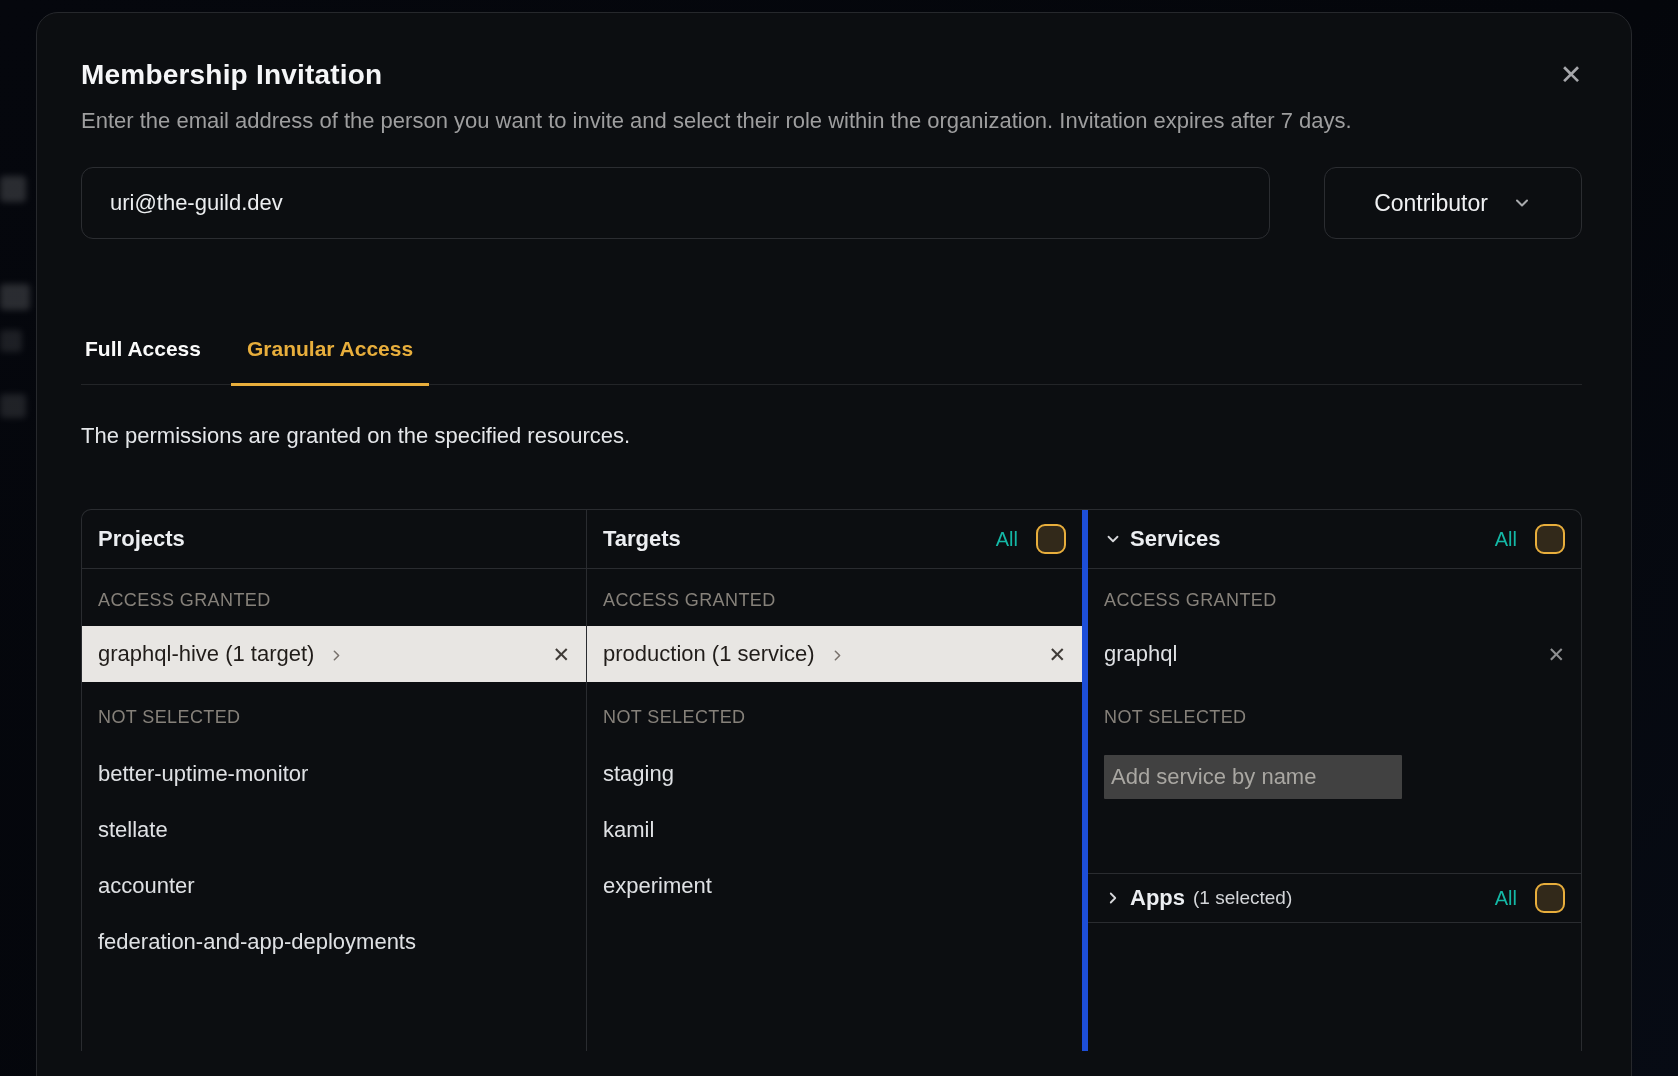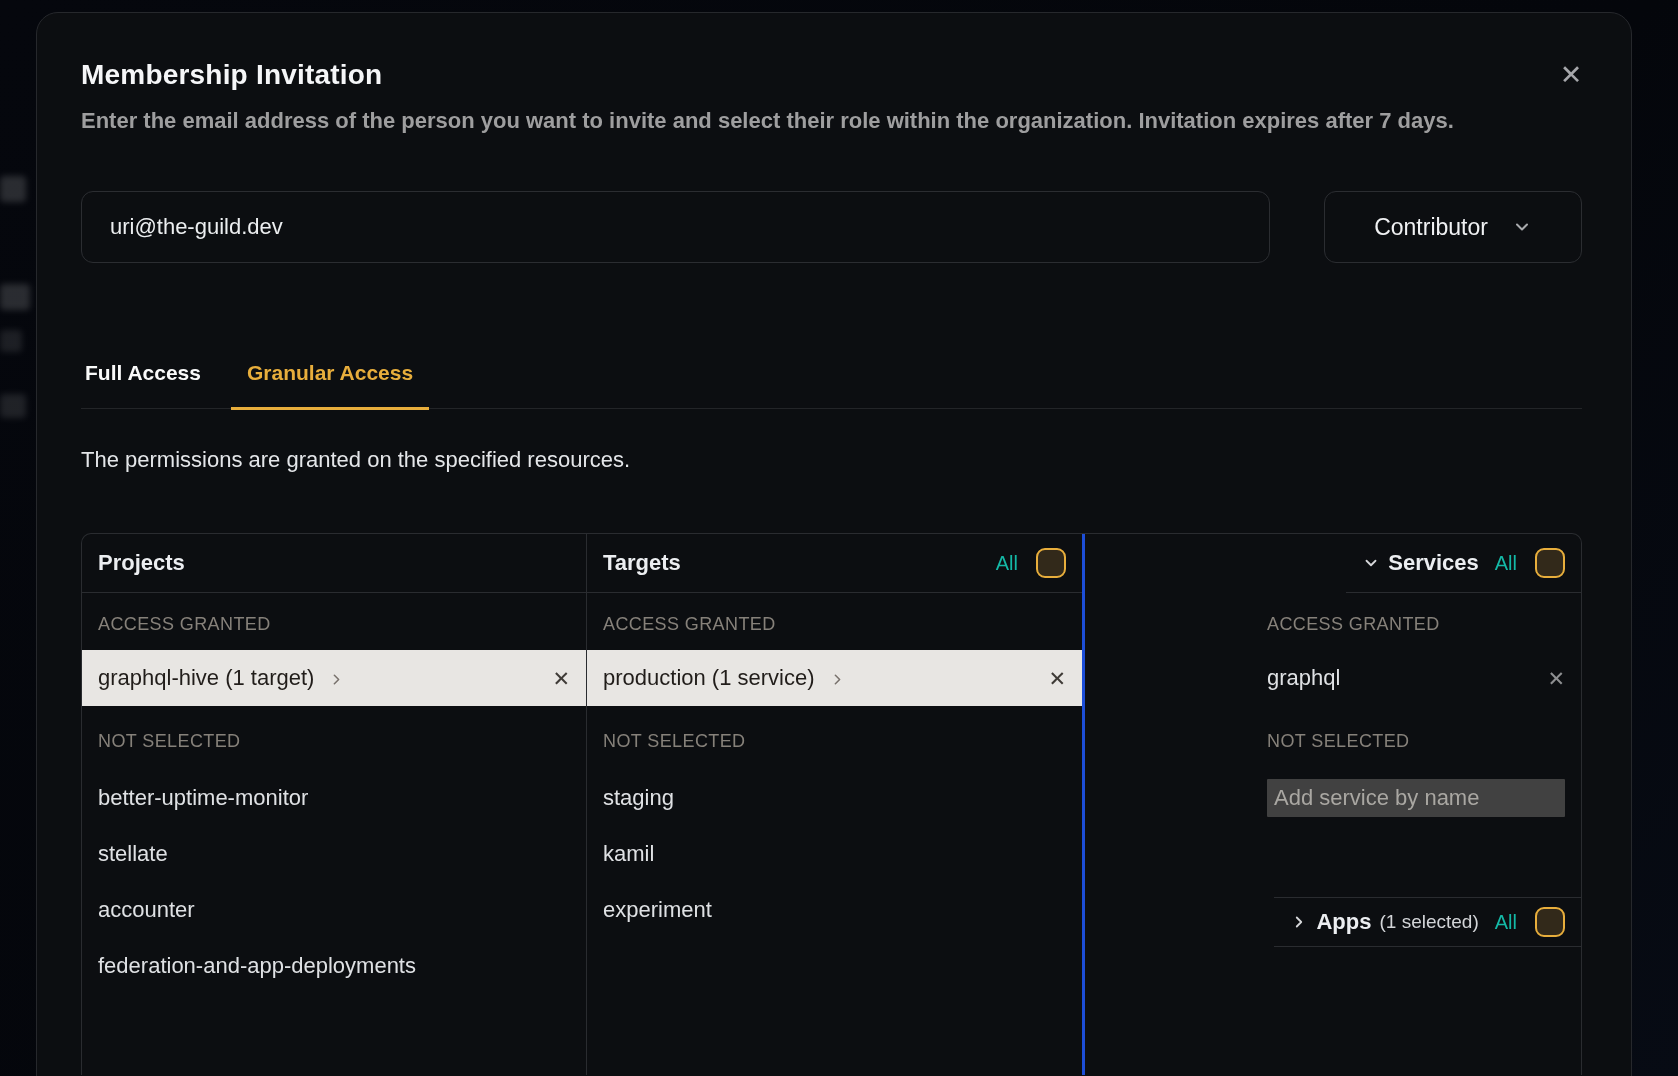--- a/index.html
+++ b/index.html
@@ -32,23 +32,23 @@
   }
   .close-btn{
     position:absolute;top:42px;right:40px;width:40px;height:40px;
     background:none;border:none;color:#a6a7ab;font-size:27px;line-height:40px;
     cursor:pointer;text-align:center;font-family:inherit;
   }
   .title{
     margin-top:46px;font-size:28px;font-weight:700;color:#f5f6f8;letter-spacing:.2px;
   }
   .desc{
-    margin-top:12px;width:1412px;font-size:22px;line-height:36px;color:#9e9e9f;font-weight:700;
-  }
-  .form-row{margin-top:52px;display:flex;align-items:center;}
+    margin-top:12px;width:1412px;font-size:22px;line-height:36px;color:#9e9e9f;font-weight:400;
+  }
+  .form-row{margin-top:28px;display:flex;align-items:center;}
   .email-input{
     width:1194px;height:72px;background:transparent;
     border:1px solid #2b2d31;border-radius:12px;
     color:#eceef0;font-size:22px;padding:0 28px;outline:none;
     font-family:inherit;
   }
   .role-select{
     margin-left:54px;width:259px;height:72px;background:transparent;
     border:1px solid #2b2d31;border-radius:12px;
     color:#f0f1f3;font-size:23px;display:flex;align-items:center;justify-content:center;
@@ -72,21 +72,21 @@
   .note{margin-top:38px;font-size:22px;color:#e4e6e9;}
 
   .res-table{
     margin-top:60px;display:flex;align-items:stretch;height:542px;
     border:1px solid #2a2c30;border-bottom:none;
     border-radius:10px 10px 0 0;overflow:hidden;
   }
   .col{display:flex;flex-direction:column;}
   .col-projects{width:504px;}
   .col-targets{width:496px;border-left:1px solid #2a2c30;}
-  .col-services{flex:1;border-left:3px solid #1d4ed8;align-items:flex-end;}
+  .col-services{flex:1;border-left:6px solid #1d4ed8;}
   .col-header{
     height:59px;flex:none;display:flex;align-items:center;
     padding:0 16px;border-bottom:1px solid #2a2c30;gap:8px;
   }
   .col-title{font-size:22px;font-weight:700;color:#eceef1;}
   .flex-spacer{flex:1;}
   .all-label{font-size:20px;color:#14b8a6;margin-right:10px;}
   .checkbox{
     width:30px;height:30px;border:2px solid var(--accent);
     border-radius:9px;background:#32291a;cursor:pointer;flex:none;
@@ -105,21 +105,21 @@
   }
   .row .chev-right{stroke:#78716c;stroke-width:2.2;fill:none;stroke-linecap:round;stroke-linejoin:round;margin-left:14px;margin-top:3px;}
   .row-close{
     margin-left:auto;background:none;border:none;font-size:21px;color:#3f3b37;
     cursor:pointer;font-family:inherit;line-height:1;
   }
   .row-close.light{color:#8e8f91;}
   .svc-content{height:304px;flex:none;}
   .add-service-wrap{padding:9px 16px 0 16px;}
   .add-service-input{
-    width:298px;height:38px;background:#414141;border:none;outline:none;
+    width:298px;height:44px;background:#414141;border:none;outline:none;
     color:#d6d3d1;font-size:22px;padding:0 7px;font-family:inherit;border-radius:1px;
   }
   .add-service-input::placeholder{color:#a9a7a2;opacity:1;}
   .apps-row{
     height:50px;flex:none;display:flex;align-items:center;gap:8px;
     border-top:1px solid #2a2c30;border-bottom:1px solid #2a2c30;
     padding:0 16px;cursor:pointer;
   }
   .apps-title{font-size:22px;font-weight:700;color:#eceef1;}
   .apps-count{font-size:19px;color:#d3d5d8;}

